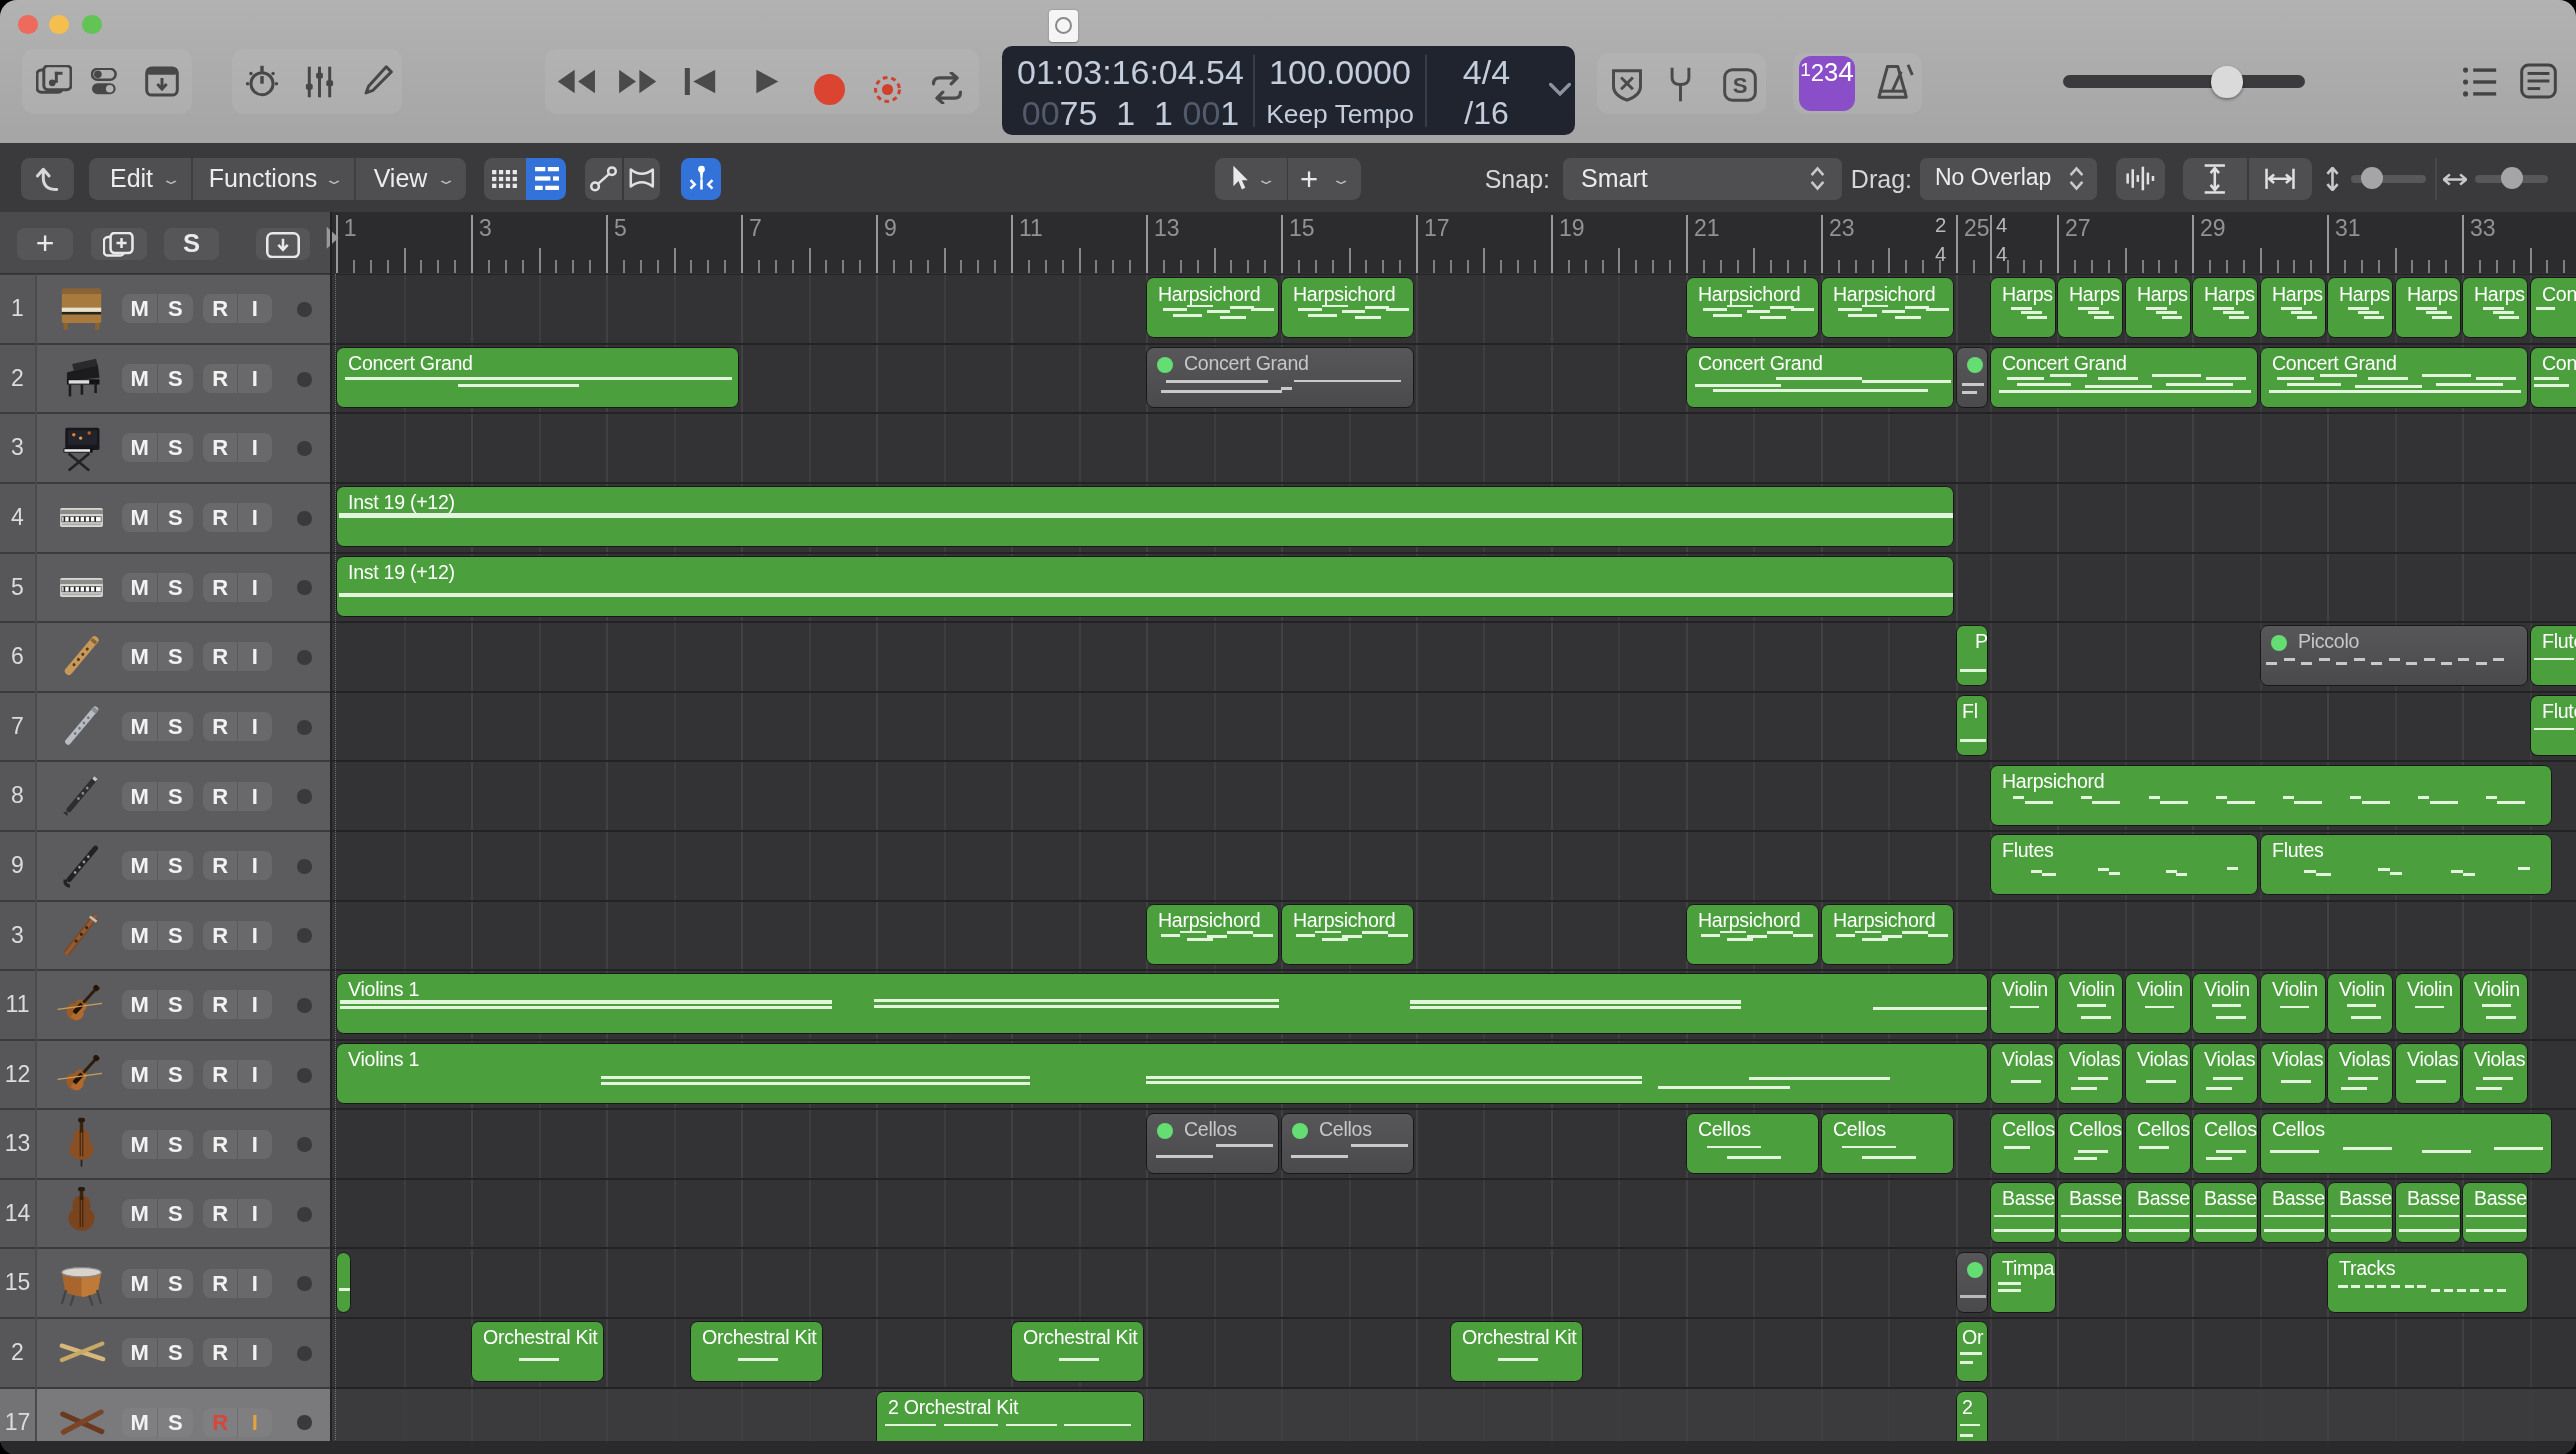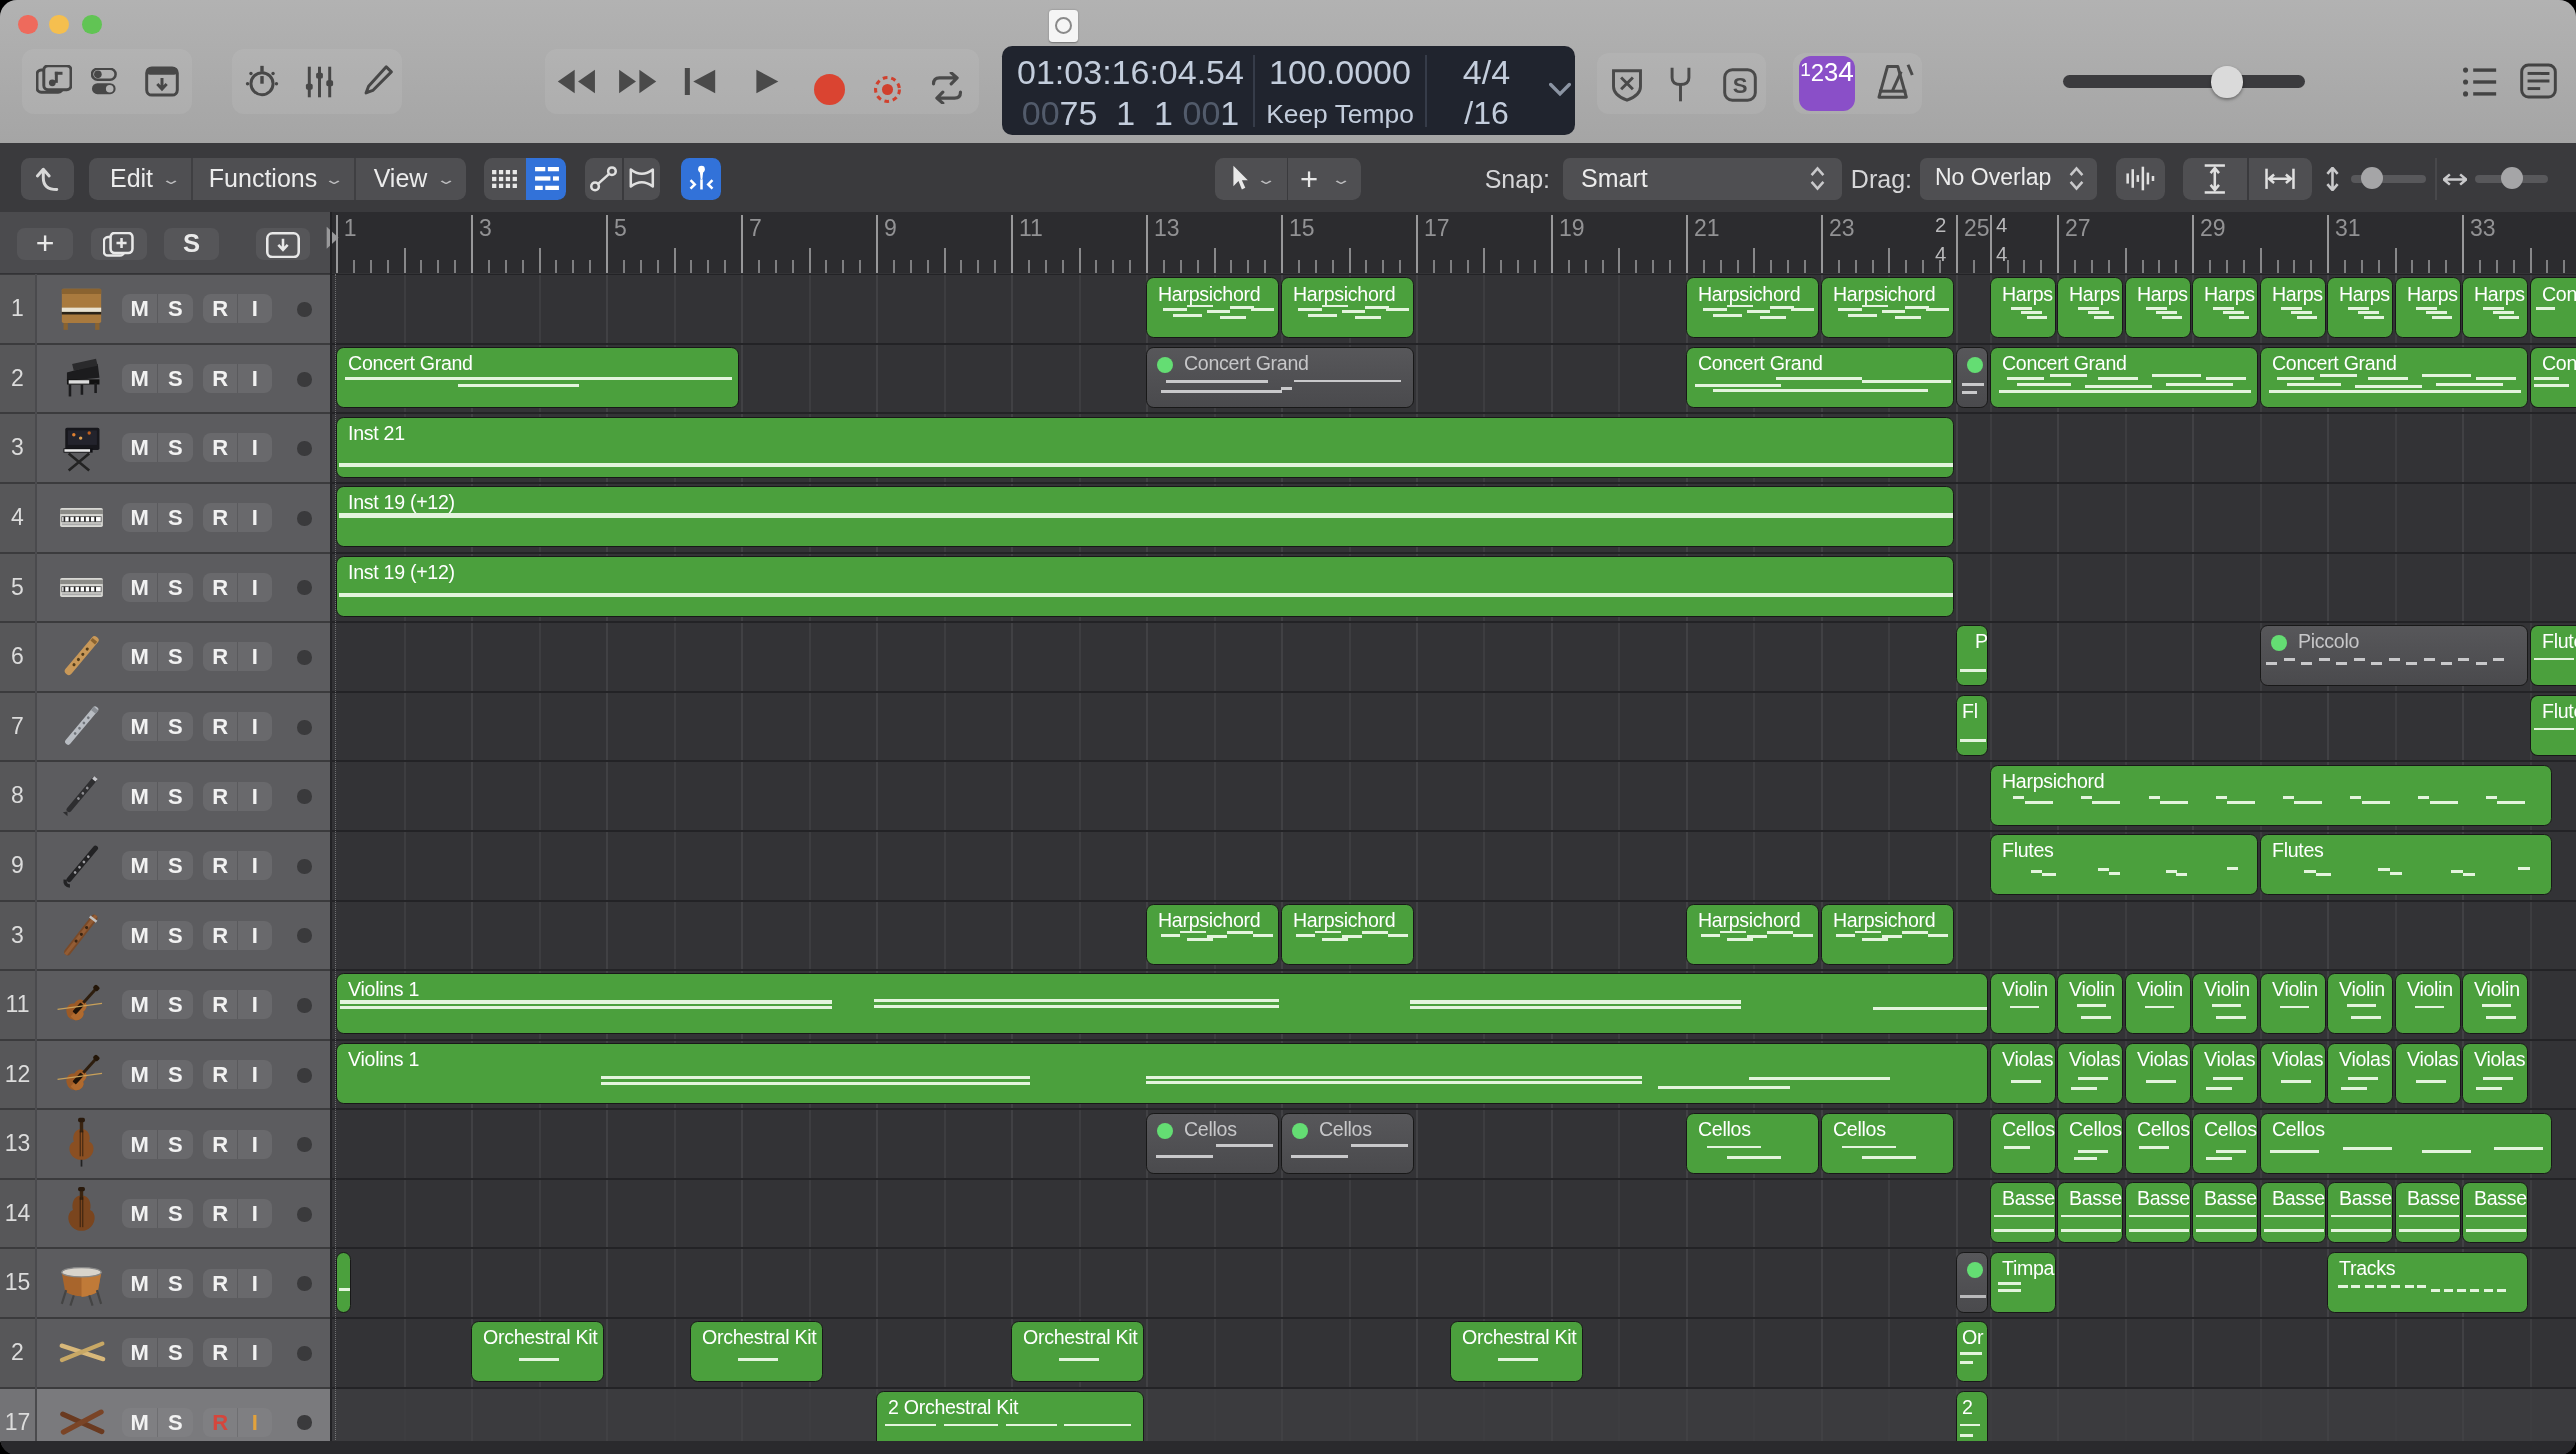--- a/index.html
+++ b/index.html
@@ -1045,24 +1045,20 @@
         <div class="ml" style="left:26.4px;top:35px;width:54px;height:2.6px;background:#e3f4dd;"></div>
         <div class="ml" style="left:94px;top:37px;width:67px;height:2.6px;background:#e3f4dd;"></div>
         <div class="ml" style="left:175px;top:35px;width:67px;height:2.6px;background:#e3f4dd;"></div>
         <div class="ml" style="left:7.7px;top:42px;width:252px;height:2.6px;background:#e3f4dd;"></div>
       </div>
       <div class="reg" style="left:2199px;top:73px;width:47px;border-radius:7.7px 0 0 7.7px;border-right:none;">
         <div class="nm" style="left:11px;">Con</div>
         <div class="ml" style="left:2.6px;top:29px;width:25.6px;height:2.6px;background:#e3f4dd;"></div>
         <div class="ml" style="left:2.6px;top:36px;width:35px;height:2.6px;background:#e3f4dd;"></div>
       </div>
-      <div class="reg" style="left:5.1px;top:143px;width:1618px;">
-        <div class="nm" style="left:11px;">Inst 21</div>
-        <div class="ml" style="left:1.7px;top:45px;width:1615px;height:4.3px;background:#e3f4dd;"></div>
-      </div>
       <div class="reg" style="left:5.1px;top:212px;width:1618px;">
         <div class="nm" style="left:11px;">Inst 19 (+12)</div>
         <div class="ml" style="left:1.7px;top:26.4px;width:1615px;height:4.3px;background:#e3f4dd;"></div>
       </div>
       <div class="reg" style="left:5.1px;top:282px;width:1618px;">
         <div class="nm" style="left:11px;">Inst 19 (+12)</div>
         <div class="ml" style="left:1.7px;top:36px;width:1615px;height:4.3px;background:#e3f4dd;"></div>
       </div>
       <div class="reg" style="left:1625px;top:351px;width:32px;">
         <div class="nm" style="left:18px;">Pi</div>

